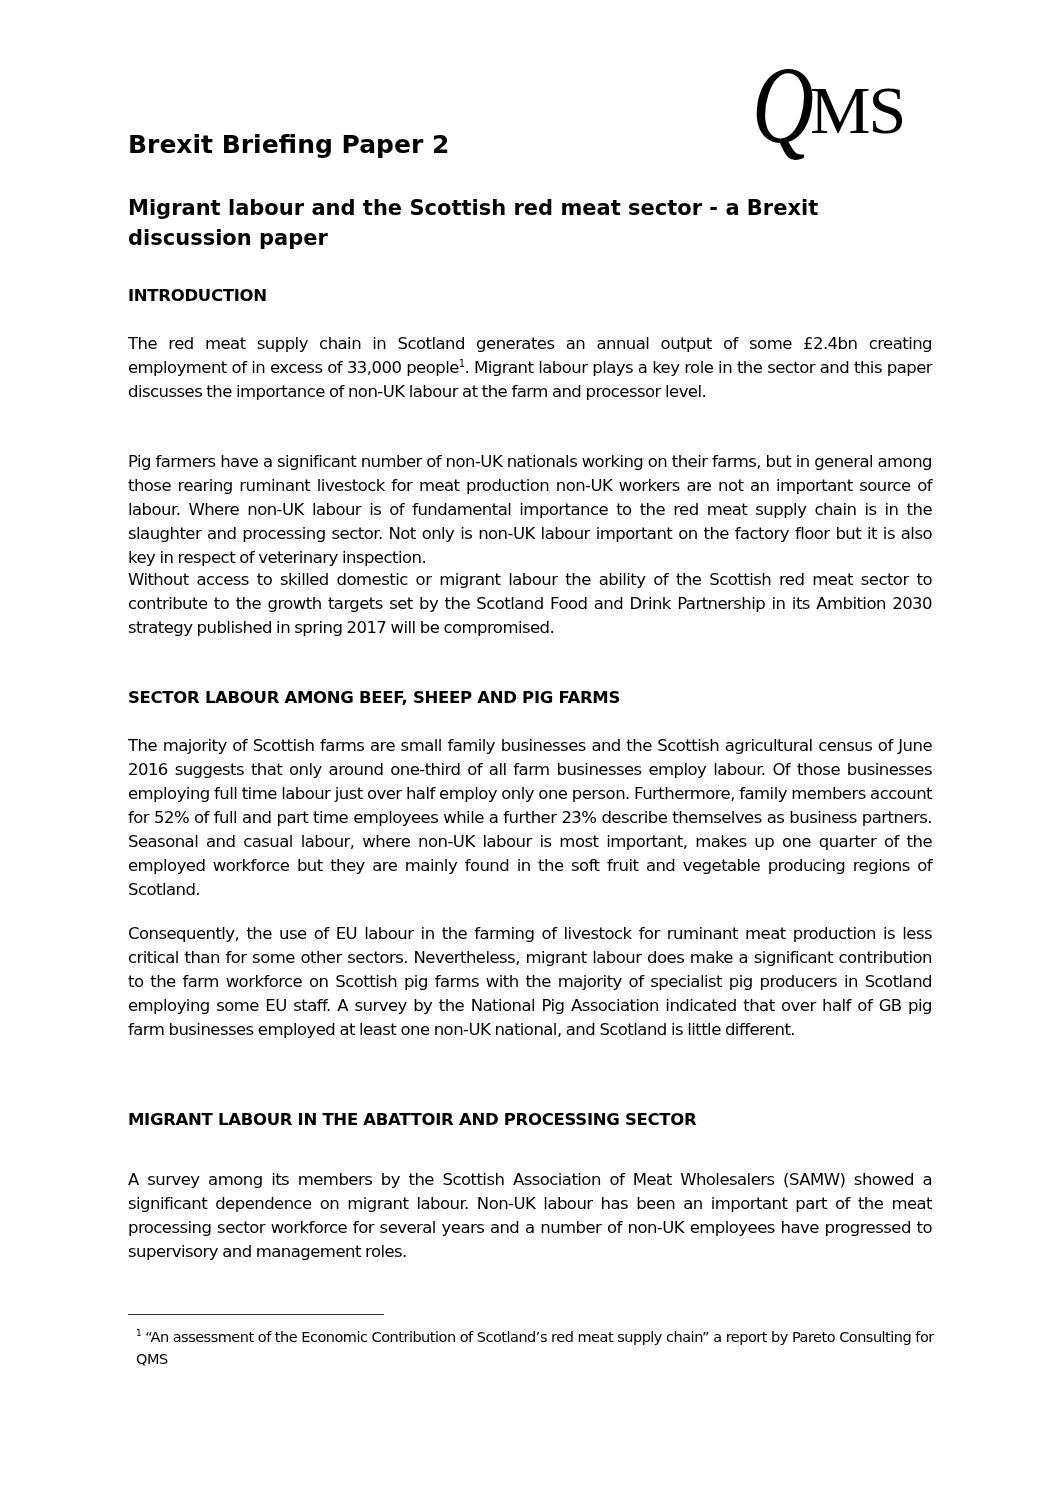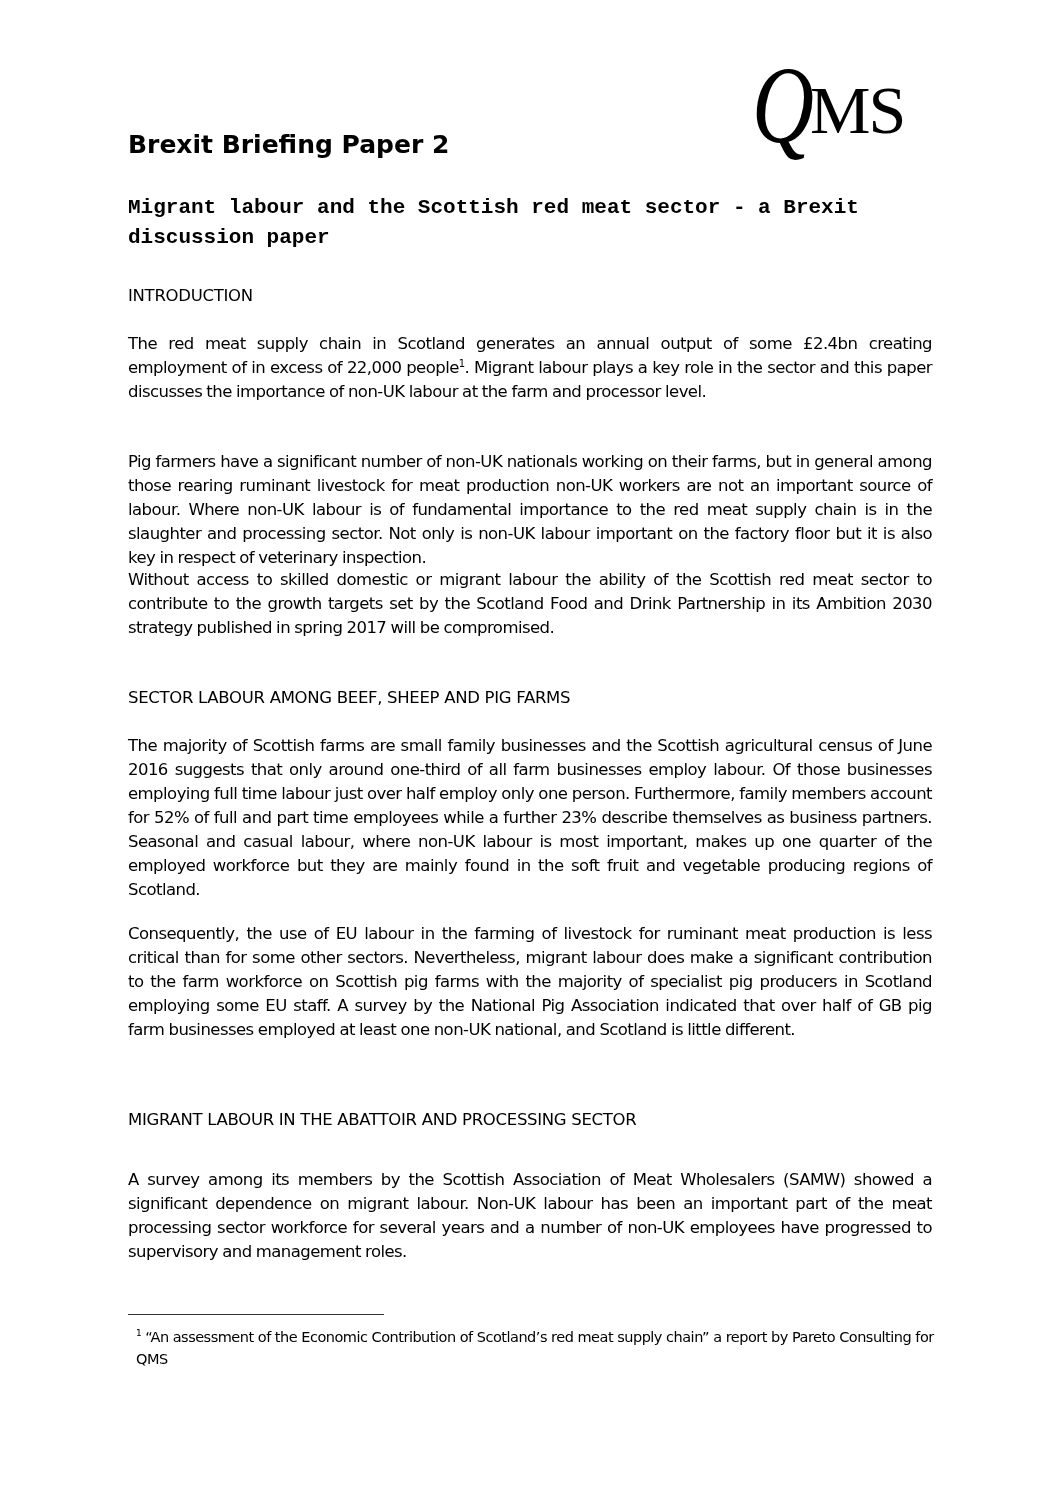--- a/index.html
+++ b/index.html
@@ -3,22 +3,22 @@
 <meta charset="utf-8">
 <style>
   html, body { margin: 0; padding: 0; background: #ffffff; }
   body { width: 1058px; height: 1497px; position: relative; overflow: hidden; color: #000; }
   .page { position: absolute; left: 0; top: 0; width: 1058px; height: 1497px; }
   .logo { position: absolute; left: 752px; top: 64px; width: 190px; height: 92px; }
   .logo .q { position: absolute; left: 0; top: -14px; font-family: "Liberation Serif", serif; font-style: italic; font-size: 110px; line-height: 1; transform: scaleX(0.78); transform-origin: left top; }
   .logo .ms { position: absolute; left: 58px; top: 12px; font-family: "Liberation Serif", serif; font-size: 68px; line-height: 1; letter-spacing: -2px; }
   .content { position: absolute; left: 128px; top: 0; width: 804px; font-family: "DejaVu Sans", sans-serif; }
   .title1 { position: absolute; top: 130px; left: 0; font-weight: bold; font-size: 25px; white-space: nowrap; }
-  .title2 { position: absolute; top: 193px; left: 0; font-weight: bold; font-size: 21px; line-height: 30px; width: 804px; font-family: Liberation Mono, monospace; }
-  .h { position: absolute; left: 0; font-weight: normal; font-size: 16.5px; white-space: nowrap; letter-spacing: -0.3px; }
+  .title2 { position: absolute; top: 193px; left: 0; font-weight: bold; font-size: 21px; line-height: 30px; width: 804px; }
+  .h { position: absolute; left: 0; font-weight: bold; font-size: 16.5px; white-space: nowrap; letter-spacing: -0.3px; }
   .p { position: absolute; left: 0; width: 804px; font-size: 16.5px; line-height: 24px; text-align: justify; letter-spacing: -0.55px; word-spacing: -0.5px; }
   .p sup { font-size: 10px; line-height: 0; }
   .rule { position: absolute; left: 0; top: 1314px; width: 256px; height: 1px; background: #333; }
   .fn { position: absolute; left: 0; top: 1326px; width: 804px; font-size: 14.5px; line-height: 22px; letter-spacing: -0.5px; margin-left: 8px; }
   .fn sup { font-size: 9px; line-height: 0; }
 </style>
 </head>
 <body>
 
 <div class="page">
@@ -26,21 +26,21 @@
   <div class="logo">
     <span class="q">Q</span>
     <span class="ms">MS</span>
   </div>
 
   <div class="content">
     <div class="title1">Brexit Briefing Paper 2</div>
     <div class="title2">Migrant labour and the Scottish red meat sector - a Brexit discussion paper</div>
 
     <div class="h" style="top:286px">INTRODUCTION</div>
-    <div class="p" style="top:332px"><span>The red meat supply chain in Scotland generates an annual output of some £2.4bn creating employment of in excess of 22,000 people</span><sup>1</sup><span>.  Migrant labour plays a key role in the sector and this paper discusses the importance of non-UK labour at the farm and processor level.</span></div>
+    <div class="p" style="top:332px"><span>The red meat supply chain in Scotland generates an annual output of some £2.4bn creating employment of in excess of 33,000 people</span><sup>1</sup><span>.  Migrant labour plays a key role in the sector and this paper discusses the importance of non-UK labour at the farm and processor level.</span></div>
     <div class="p" style="top:450px">Pig farmers have a significant number of non-UK nationals working on their farms, but in general among those rearing ruminant livestock for meat production non-UK workers are not an important source of labour.  Where non-UK labour is of fundamental importance to the red meat supply chain is in the slaughter and processing sector.  Not only is non-UK labour important on the factory floor but it is also key in respect of veterinary inspection.</div>
     <div class="p" style="top:568px">Without access to skilled domestic or migrant labour the ability of the Scottish red meat sector to contribute to the growth targets set by the Scotland Food and Drink Partnership in its Ambition 2030 strategy published in spring 2017 will be compromised.</div>
 
     <div class="h" style="top:688px">SECTOR LABOUR AMONG BEEF, SHEEP AND PIG FARMS</div>
     <div class="p" style="top:734px">The majority of Scottish farms are small family businesses and the Scottish agricultural census of June 2016 suggests that only around one-third of all farm businesses employ labour.  Of those businesses employing full time labour just over half employ only one person. Furthermore, family members account for 52% of full and part time employees while a further 23% describe themselves as business partners.  Seasonal and casual labour, where non-UK labour is most important, makes up one quarter of the employed workforce but they are mainly found in the soft fruit and vegetable producing regions of Scotland.</div>
     <div class="p" style="top:922px">Consequently, the use of EU labour in the farming of livestock for ruminant meat production is less critical than for some other sectors.  Nevertheless, migrant labour does make a significant contribution to the farm workforce on Scottish pig farms with the majority of specialist pig producers in Scotland employing some EU staff.  A survey by the National Pig Association indicated that over half of GB pig farm businesses employed at least one non-UK national, and Scotland is little different.</div>
 
     <div class="h" style="top:1110px">MIGRANT LABOUR IN THE ABATTOIR AND PROCESSING SECTOR</div>
     <div class="p" style="top:1168px">A survey among its members by the Scottish Association of Meat Wholesalers (SAMW) showed a significant dependence on migrant labour.  Non-UK labour has been an important part of the meat processing sector workforce for several years and a number of non-UK employees have progressed to supervisory and management roles.</div>
 

